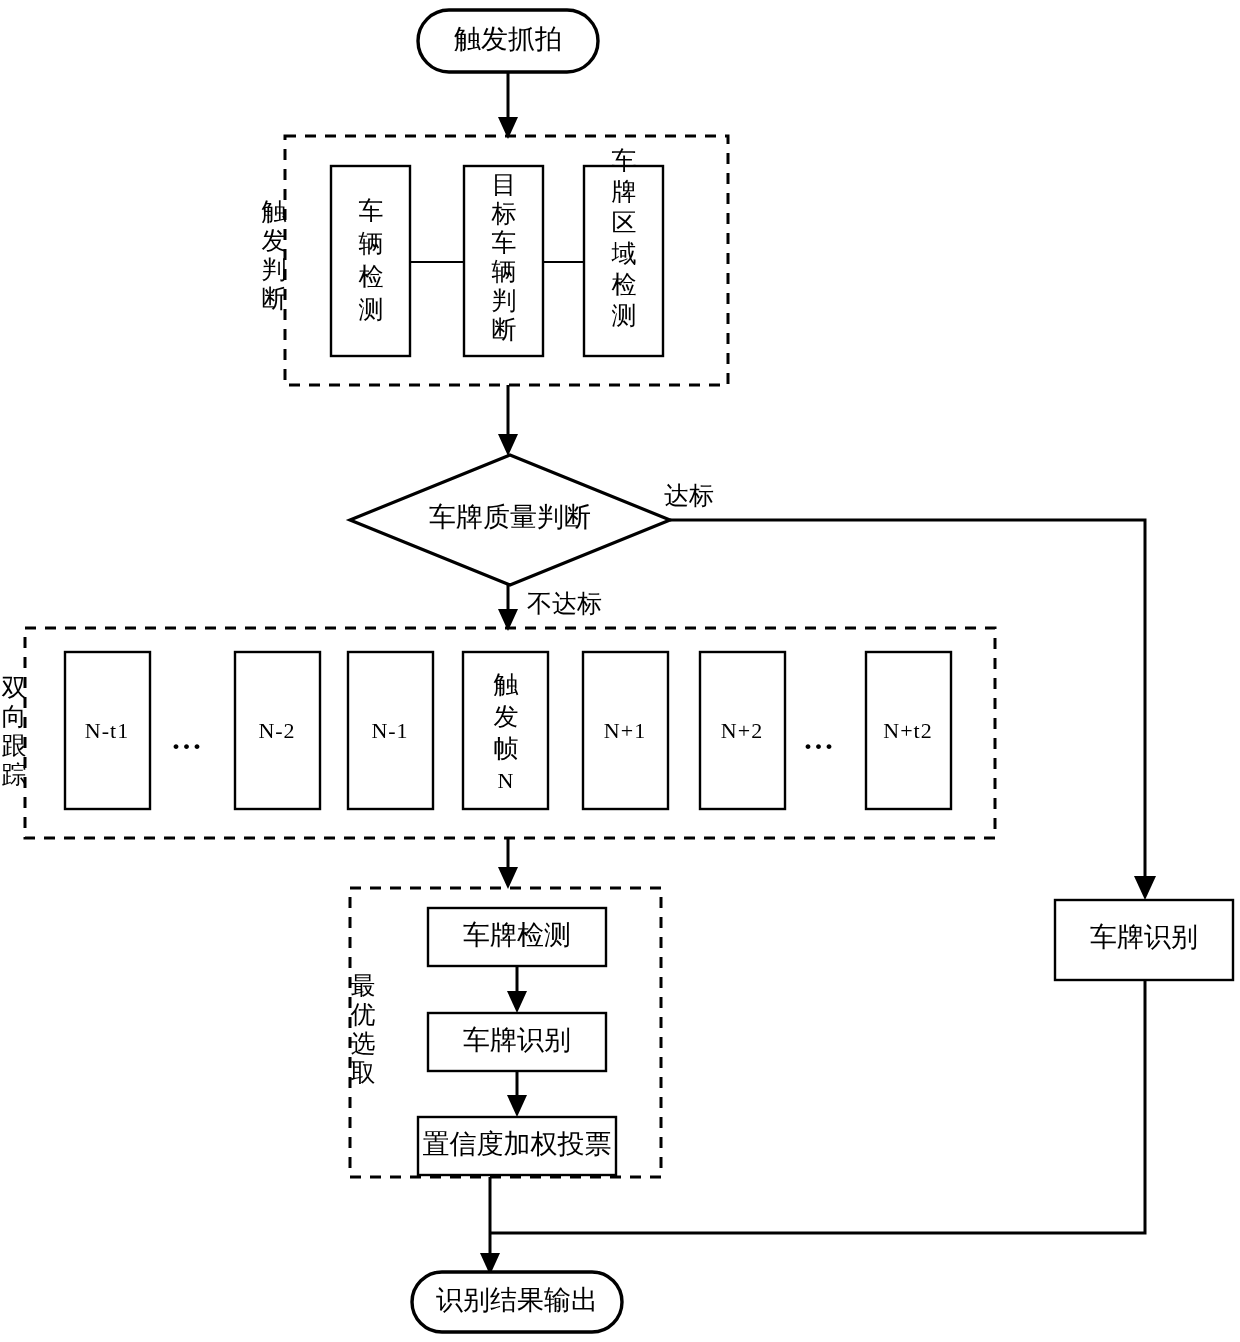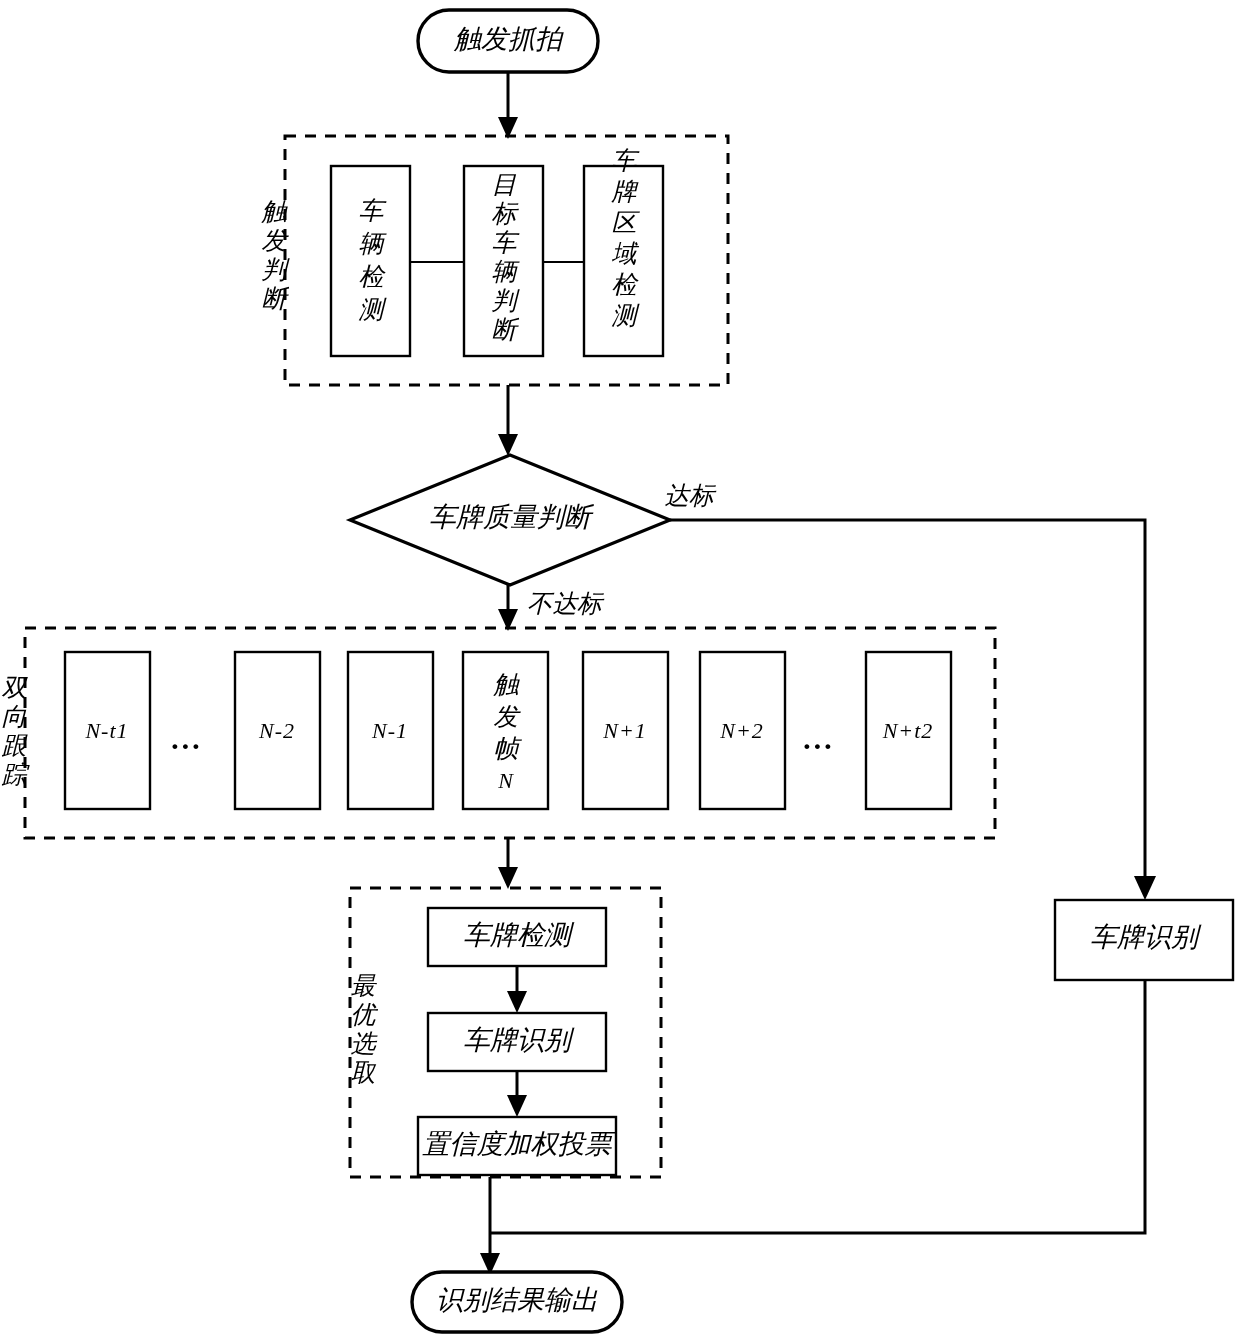--- a/index.html
+++ b/index.html
@@ -10,21 +10,20 @@
   body {
     width: 1240px;
     height: 1342px;
     font-family: "Liberation Serif", "DejaVu Serif", serif;
     overflow: hidden;
   }
   #diagram-root {
     position: relative;
     width: 1240px;
     height: 1342px;
-    font-style: italic;
   }
   svg.flow {
     display: block;
     width: 1240px;
     height: 1342px;
   }
   .solid-shape {
     fill: #ffffff;
     stroke: #000000;
     stroke-width: 2.4;

